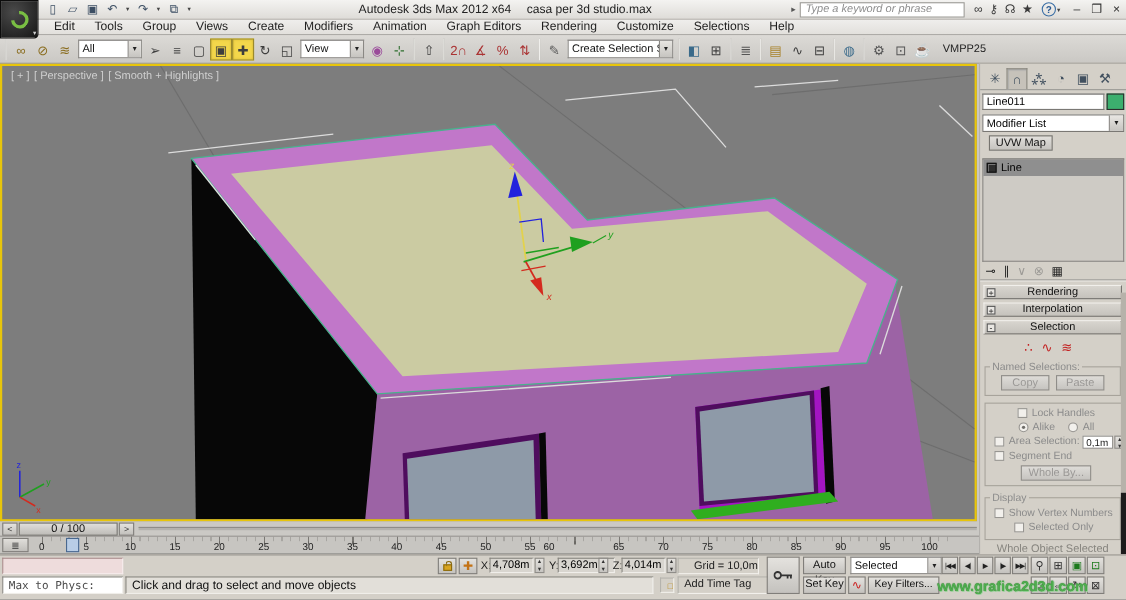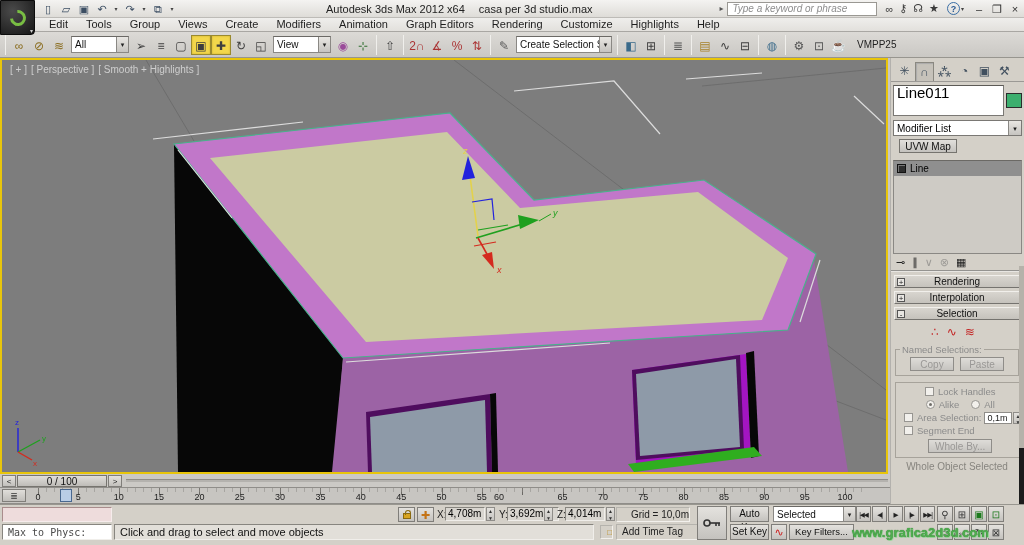--- a/index.html
+++ b/index.html
@@ -62,21 +62,21 @@
       background-size:100% 4px,100% 7px;background-position:10px 0,10px 0;background-repeat:no-repeat}
   .rlab{position:absolute;top:4px;width:22px;text-align:center;font-size:9px;color:#222}
   #frame0{position:absolute;left:32px;top:1px;width:12px;height:13px;background:#b9cde6;border:1px solid #49688f}
 
   
   #cpanel{position:absolute;left:890px;top:0;width:134px;height:446px;background:#d4d0c8;overflow:hidden;border-left:1px solid #b3b1ad}
   #cptabs{height:24px;display:flex;align-items:flex-end;padding:2px 2px 0 4px;gap:1px;border-bottom:1px solid #9b9995}
   #cptabs .ticon{width:19px;height:19px;font-size:12px;line-height:19px;text-align:center;color:#41505f}
   #cptabs .ticon.act{background:#c6c2ba;border:1px solid #8a8880;border-bottom:none;box-shadow:inset 1px 1px 1px #aaa}
   #namerow{display:flex;align-items:center;padding:3px 2px 2px 2px;gap:2px}
-  #objname{flex:1;height:31px;background:#fff;border:1px solid #7a7874;border-top-color:#5c5a56;font-size:15px;padding:0 3px;line-height:14px;color:#000}
+  #objname{flex:1;height:15px;background:#fff;border:1px solid #7a7874;border-top-color:#5c5a56;font-size:10px;padding:0 3px;line-height:14px;color:#000}
   #swatch{width:16px;height:15px;background:#3caf6e;border:1px solid #2c2c2c}
   #modlist{margin:2px;height:16px;display:flex;background:#fff;border:1px solid #7a7874;align-items:center}
   #modlist .v{flex:1;font-size:10px;padding:0 3px;color:#000}
   #modlist .c{width:13px;height:100%;background:linear-gradient(#e8e6e2,#c6c4c0);border-left:1px solid #8a8884;font-size:7px;text-align:center;line-height:15px}
   #uvwrow{height:18px;padding:1px 0 0 8px}
   #uvwbtn{width:58px;height:14px;background:linear-gradient(#e2e0dc,#c4c2be);border:1px solid #76746f;font-size:10px;text-align:center;line-height:13px;color:#111}
   #stack{margin:4px 2px 0 2px;height:94px;background:#cecbc5;border:1px solid #8a8884;border-top-color:#6b6965}
   #stackrow{height:15px;background:#8f8f8f;display:flex;align-items:center;padding-left:3px;gap:4px}
   #stackrow .bulb{width:9px;height:9px;background:#2e2e2e;border:1px solid #111;display:inline-block;box-shadow:inset 1px 1px 0 #777}
   #stackrow .lbl{font-size:10px;color:#000}
@@ -184,21 +184,21 @@
     <span class="menu-item">Edit</span>
     <span class="menu-item">Tools</span>
     <span class="menu-item">Group</span>
     <span class="menu-item">Views</span>
     <span class="menu-item">Create</span>
     <span class="menu-item">Modifiers</span>
     <span class="menu-item">Animation</span>
     <span class="menu-item">Graph Editors</span>
     <span class="menu-item">Rendering</span>
     <span class="menu-item">Customize</span>
-    <span class="menu-item">Highlights</span>
+    <span class="menu-item">Selections</span>
     <span class="menu-item">Help</span>
   </div>
 
 <div id="toolbar">
     <span class="tsep"></span>
     <span class="ticon" style="color: rgb(138, 109, 31);">∞</span>
     <span class="ticon" style="color: rgb(138, 109, 31);">⊘</span>
     <span class="ticon" style="color: rgb(138, 109, 31);">≋</span>
     <span class="dd" style="width: 58px;">
       <span class="ddv">All</span>
@@ -422,20 +422,31 @@
             <span class="spin">▲<br>▼</span>
           </div>
         <div class="optrow">
             <span class="cb"></span>
             <span>Segment End</span>
           </div>
         <div class="optrow center" style="margin-top:2px">
             <div class="gbtn" style="width:64px">Whole By...</div>
           </div>
       </fieldset>
+      <fieldset style="margin-top:5px">
+        <legend>Display</legend>
+        <div class="optrow">
+            <span class="cb"></span>
+            <span>Show Vertex Numbers</span>
+          </div>
+        <div class="optrow" style="padding-left:24px">
+            <span class="cb"></span>
+            <span>Selected Only</span>
+          </div>
+      </fieldset>
       <div id="cpfooter">Whole Object Selected</div>
     </div>
     <div id="cpscroll">
         <div id="cpthumb"></div>
       </div>
   </div>
 </div>
 
 <div id="statusbar">
   <div class="sunken" id="pinkbox"></div>

